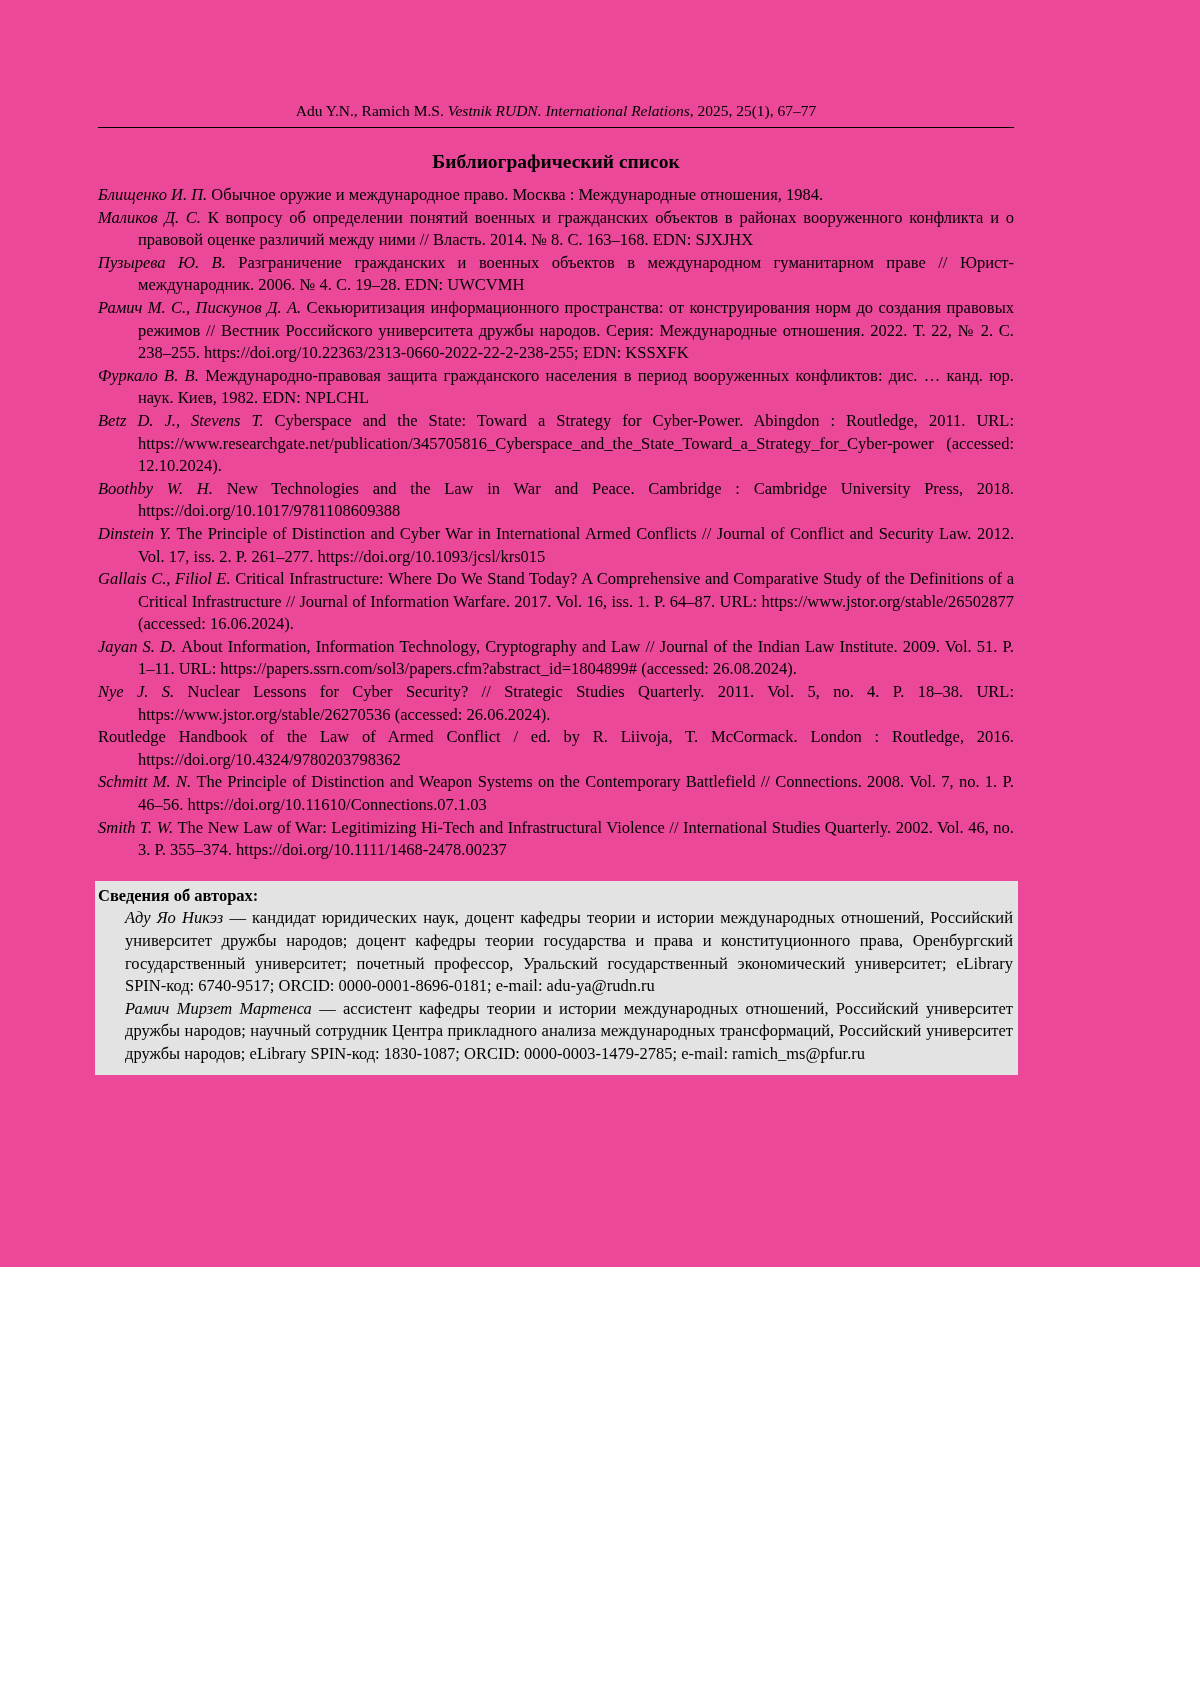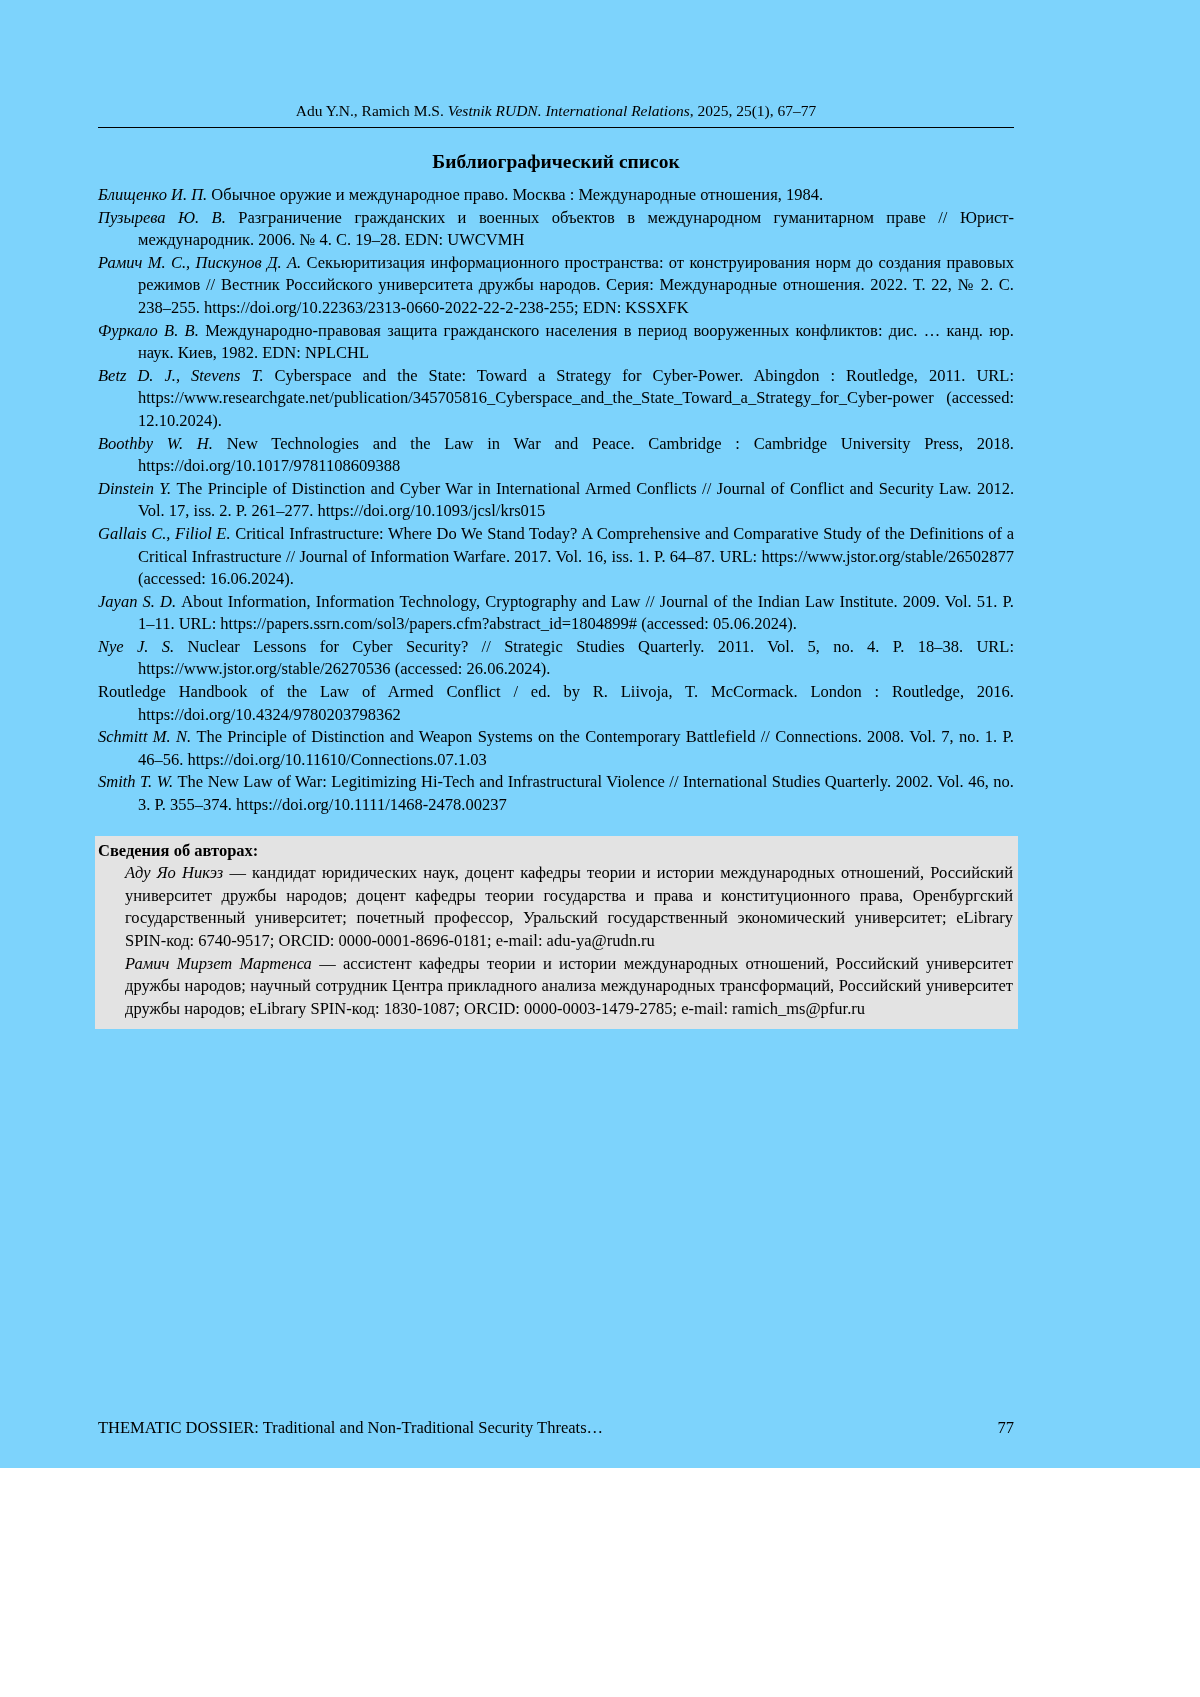--- a/index.html
+++ b/index.html
@@ -1,22 +1,22 @@
 <!DOCTYPE html>
 <html><head>
 <meta charset="utf-8">
 <title>Journal page</title>
 <style>
   * { margin: 0; padding: 0; box-sizing: border-box; }
   html, body { background: #ffffff; }
   .page {
     position: relative;
     width: 1200px;
-    height: 1468px;
-    background: #7dd3fc;
+    height: 1267px;
+    background: #ec4899;
     color: #000000;
     font-family: "Liberation Serif", "DejaVu Serif", serif;
     padding: 102px 186px 0 98px;
     overflow: hidden;
   }
   .running-header {
     text-align: center;
     font-size: 15.5px;
     line-height: 18px;
     margin-bottom: 7px;
@@ -77,28 +77,29 @@
 <div class="page">
 
   <div class="running-header"><span>Adu Y.N., Ramich M.S. </span><span class="journal-italic">Vestnik RUDN. International Relations</span><span>, 2025, 25(1), 67–77</span></div>
 
   <div class="header-rule"></div>
 
   <h1 class="section-title">Библиографический список</h1>
 
   <div class="bibliography" id="bibliography">
       <p class="bib-entry"><span class="authors">Блищенко И. П. </span><span>Обычное оружие и международное право. Москва : Международные отношения, 1984.</span></p>
+      <p class="bib-entry"><span class="authors">Маликов Д. С. </span><span>К вопросу об определении понятий военных и гражданских объектов в районах вооруженного конфликта и о правовой оценке различий между ними // Власть. 2014. № 8. С. 163–168. EDN: SJXJHX</span></p>
       <p class="bib-entry"><span class="authors">Пузырева Ю. В. </span><span>Разграничение гражданских и военных объектов в международном гуманитарном праве // Юрист-международник. 2006. № 4. С. 19–28. EDN: UWCVMH</span></p>
       <p class="bib-entry"><span class="authors">Рамич М. С., Пискунов Д. А. </span><span>Секьюритизация информационного пространства: от конструирования норм до создания правовых режимов // Вестник Российского университета дружбы народов. Серия: Международные отношения. 2022. Т. 22, № 2. С. 238–255. https://doi.org/10.22363/2313-0660-2022-22-2-238-255; EDN: KSSXFK</span></p>
       <p class="bib-entry"><span class="authors">Фуркало В. В. </span><span>Международно-правовая защита гражданского населения в период вооруженных конфликтов: дис. … канд. юр. наук. Киев, 1982. EDN: NPLCHL</span></p>
       <p class="bib-entry"><span class="authors">Betz D. J., Stevens T. </span><span>Cyberspace and the State: Toward a Strategy for Cyber-Power. Abingdon : Routledge, 2011. URL: https://www.researchgate.net/publication/345705816_Cyberspace_and_the_State_Toward_a_Strategy_for_Cyber-power (accessed: 12.10.2024).</span></p>
       <p class="bib-entry"><span class="authors">Boothby W. H. </span><span>New Technologies and the Law in War and Peace. Cambridge : Cambridge University Press, 2018. https://doi.org/10.1017/9781108609388</span></p>
       <p class="bib-entry"><span class="authors">Dinstein Y. </span><span>The Principle of Distinction and Cyber War in International Armed Conflicts // Journal of Conflict and Security Law. 2012. Vol. 17, iss. 2. P. 261–277. https://doi.org/10.1093/jcsl/krs015</span></p>
       <p class="bib-entry"><span class="authors">Gallais C., Filiol E. </span><span>Critical Infrastructure: Where Do We Stand Today? A Comprehensive and Comparative Study of the Definitions of a Critical Infrastructure // Journal of Information Warfare. 2017. Vol. 16, iss. 1. P. 64–87. URL: https://www.jstor.org/stable/26502877 (accessed: 16.06.2024).</span></p>
-      <p class="bib-entry"><span class="authors">Jayan S. D. </span><span>About Information, Information Technology, Cryptography and Law // Journal of the Indian Law Institute. 2009. Vol. 51. P. 1–11. URL: https://papers.ssrn.com/sol3/papers.cfm?abstract_id=1804899# (accessed: 05.06.2024).</span></p>
+      <p class="bib-entry"><span class="authors">Jayan S. D. </span><span>About Information, Information Technology, Cryptography and Law // Journal of the Indian Law Institute. 2009. Vol. 51. P. 1–11. URL: https://papers.ssrn.com/sol3/papers.cfm?abstract_id=1804899# (accessed: 26.08.2024).</span></p>
       <p class="bib-entry"><span class="authors">Nye J. S. </span><span>Nuclear Lessons for Cyber Security? // Strategic Studies Quarterly. 2011. Vol. 5, no. 4. P. 18–38. URL: https://www.jstor.org/stable/26270536 (accessed: 26.06.2024).</span></p>
       <p class="bib-entry"><span>Routledge Handbook of the Law of Armed Conflict / ed. by R. Liivoja, T. McCormack. London : Routledge, 2016. https://doi.org/10.4324/9780203798362</span></p>
       <p class="bib-entry"><span class="authors">Schmitt M. N. </span><span>The Principle of Distinction and Weapon Systems on the Contemporary Battlefield // Connections. 2008. Vol. 7, no. 1. P. 46–56. https://doi.org/10.11610/Connections.07.1.03</span></p>
       <p class="bib-entry"><span class="authors">Smith T. W. </span><span>The New Law of War: Legitimizing Hi-Tech and Infrastructural Violence // International Studies Quarterly. 2002. Vol. 46, no. 3. P. 355–374. https://doi.org/10.1111/1468-2478.00237</span></p>
     </div>
 
   <div class="authors-box">
     <div class="authors-heading">Сведения об авторах:</div>
     <div id="authors-entries">
         <p class="author-entry"><span class="name">Аду Яо Никэз</span><span> — кандидат юридических наук, доцент кафедры теории и истории международных отношений, Российский университет дружбы народов; доцент кафедры теории государства и права и конституционного права, Оренбургский государственный университет; почетный профессор, Уральский государственный экономический университет; eLibrary SPIN-код: 6740-9517; ORCID: 0000-0001-8696-0181; e-mail: adu-ya@rudn.ru</span></p>

